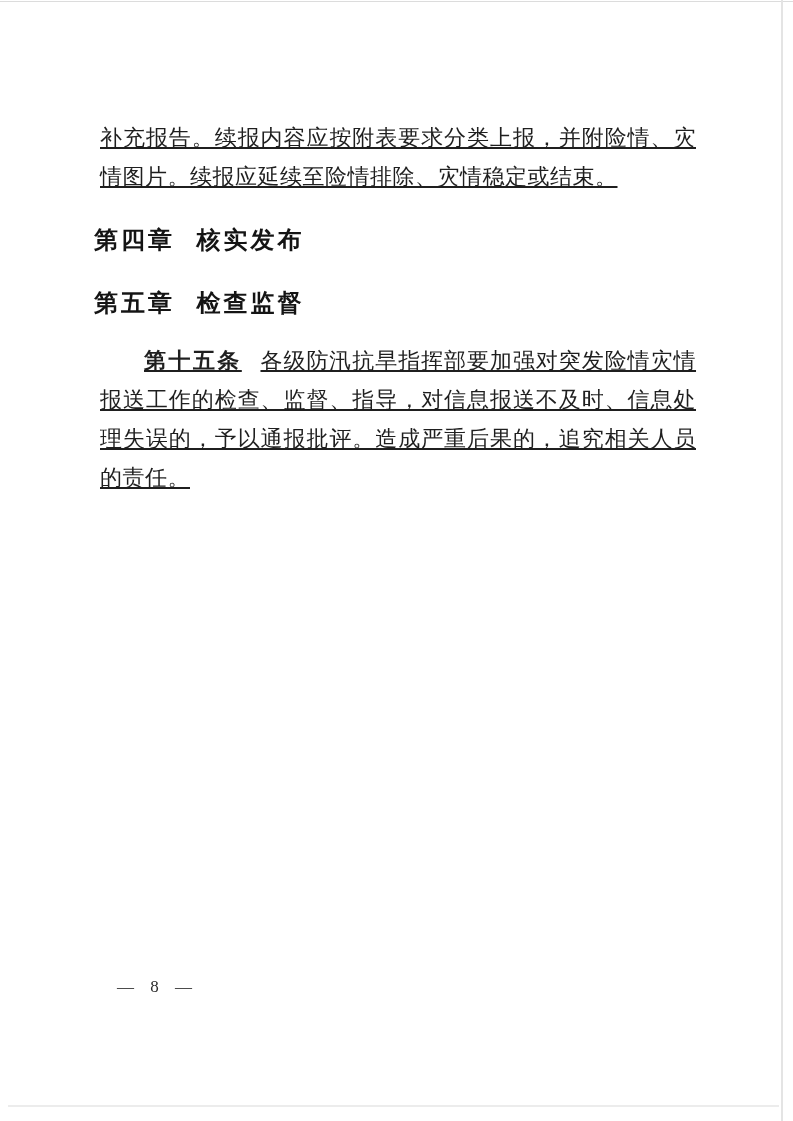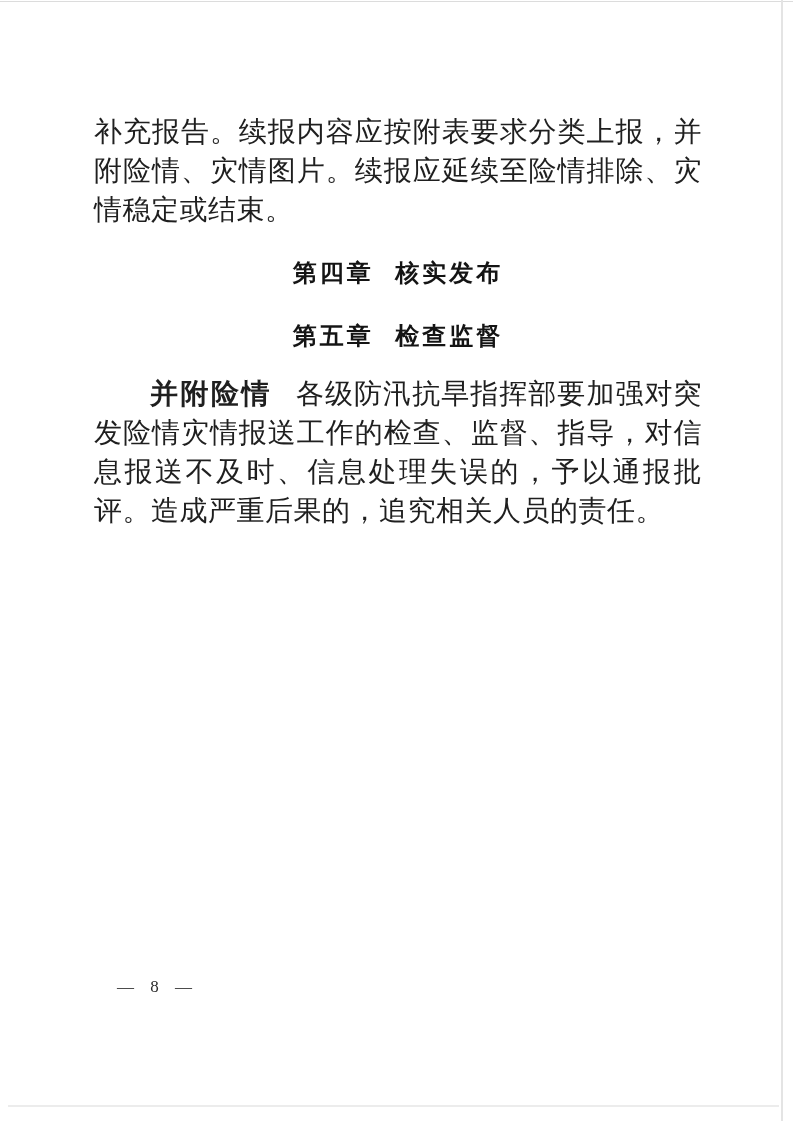--- a/index.html
+++ b/index.html
@@ -38,47 +38,48 @@
     background: #ececec;
   }
   .text-block {
     position: absolute;
     left: 94px;
     top: 0;
     width: 608px;
     padding-top: 112px;
   }
   .body-para {
-    margin: 0;
-    font-size: 28px;
+    margin: 6px;
+    font-size: 22px;
     line-height: 39px;
     text-align: justify;
     text-justify: inter-ideograph;
     word-break: break-all;
     letter-spacing: 0.5px;
+    text-decoration: underline;
   }
   .body-para.article {
     text-indent: 2em;
   }
   .body-para.stretch-last {
     text-align-last: justify;
   }
   .art-num {
     font-family: "Liberation Sans", "DejaVu Sans", sans-serif;
     font-weight: bold;
     margin-right: 0.85em;
     letter-spacing: 2px;
   }
   .chapter {
     margin: 24px 0 24px 0;
     font-size: 24px;
     line-height: 39px;
     font-family: "Liberation Sans", "DejaVu Sans", sans-serif;
     font-weight: bold;
-    text-align: center;
+    text-align: left;
     letter-spacing: 3px;
     color: #141414;
   }
   .chapter .chap-num {
     margin-right: 0.9em;
   }
   .chapter-5 {
     margin-top: 17px;
     margin-bottom: 19px;
   }
@@ -105,20 +106,20 @@
 
     <p class="body-para">补充报告。续报内容应按附表要求分类上报，并附险情、灾情图片。续报应延续至险情排除、灾情稳定或结束。</p>
 
     <h2 class="chapter chapter-4"><span class="chap-num">第四章</span><span class="chap-title">核实发布</span></h2>
 
 
 
 
     <h2 class="chapter chapter-5"><span class="chap-num">第五章</span><span class="chap-title">检查监督</span></h2>
 
-    <p class="body-para article"><span class="art-num">并附险情</span><span class="art-text">各级防汛抗旱指挥部要加强对突发险情灾情报送工作的检查、监督、指导，对信息报送不及时、信息处理失误的，予以通报批评。造成严重后果的，追究相关人员的责任。</span></p>
+    <p class="body-para article"><span class="art-num">第十五条</span><span class="art-text">各级防汛抗旱指挥部要加强对突发险情灾情报送工作的检查、监督、指导，对信息报送不及时、信息处理失误的，予以通报批评。造成严重后果的，追究相关人员的责任。</span></p>
 
 
   </div>
 
   <div class="footer"><span>— 8 —</span></div>
 
 </div>
 
 </body></html>

